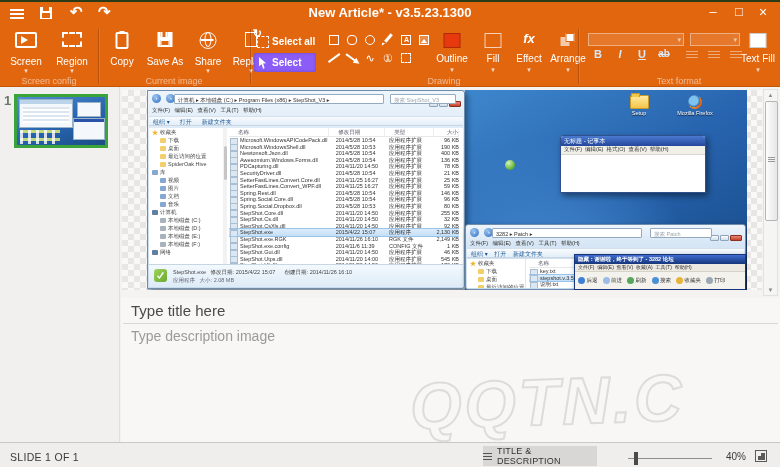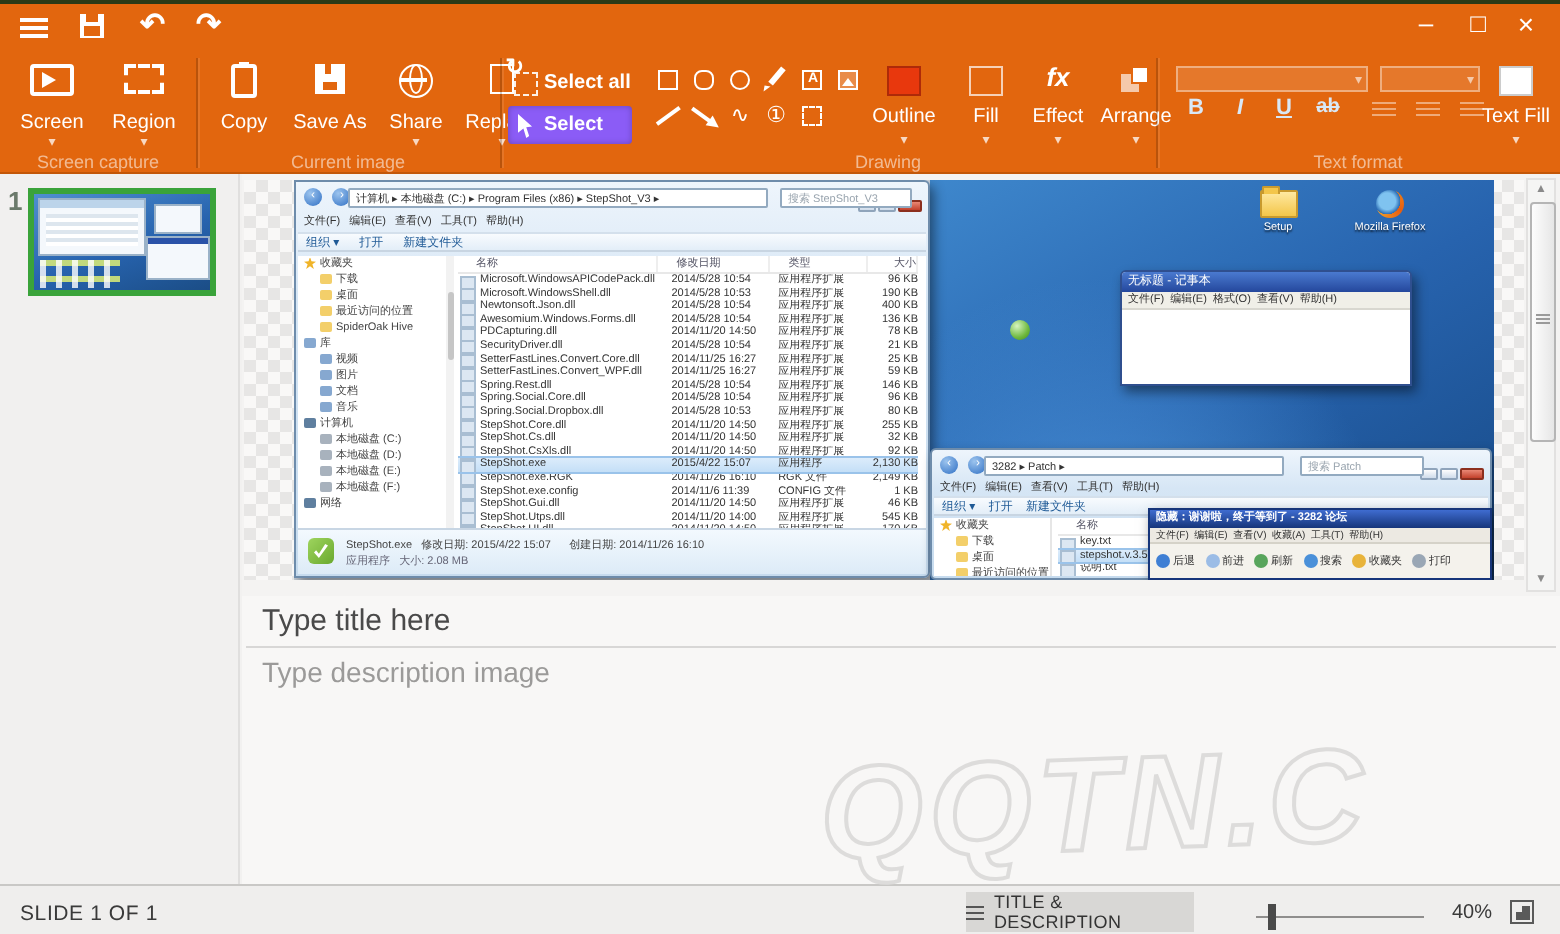--- a/index.html
+++ b/index.html
@@ -194,40 +194,41 @@
 </head>
 <body>
 
 <div id="app">
 
   <div class="titlebar">
     <span class="ic-menu"></span>
     <span class="tb-save"></span>
     <span class="tb-glyph tb-undo">↶</span>
     <span class="tb-glyph tb-redo">↷</span>
+    <span class="tb-title">New Article* - v3.5.23.1300</span>
     <span class="winbtn wb-min">–</span>
     <span class="winbtn wb-max">□</span>
     <span class="winbtn wb-close">×</span>
   </div>
 
   <div class="ribbon">
     <div class="rgroup g1">
       <div class="rbtn" style="left:4px;">
         <span class="ric ic-screen">
             <i></i>
           </span>
         <span class="rlabel">Screen</span>
         <span class="caret">▾</span>
       </div>
       <div class="rbtn" style="left:50px;">
         <span class="ric ic-region"></span>
         <span class="rlabel">Region</span>
         <span class="caret">▾</span>
       </div>
-      <div class="glabel">Screen capture</div>
+      <div class="glabel">Screen config</div>
     </div>
     <div class="vsep" style="left:98px;"></div>
 
     <div class="rgroup g2">
       <div class="rbtn" style="left:4px;width:40px;">
         <span class="ric ic-copy"></span>
         <span class="rlabel">Copy</span>
       </div>
       <div class="rbtn" style="left:44px;width:46px;">
         <span class="ric ic-save"></span>

